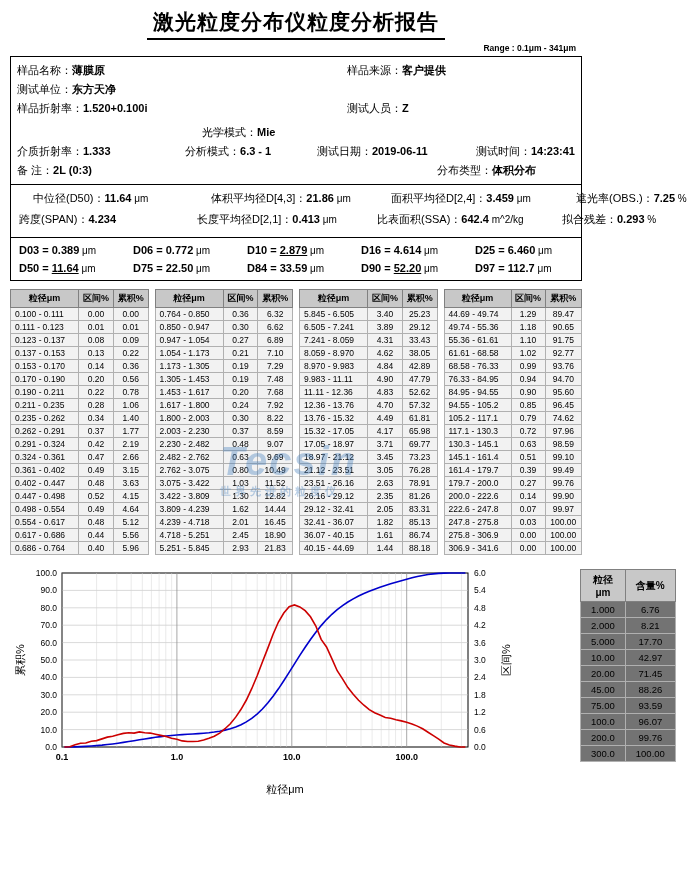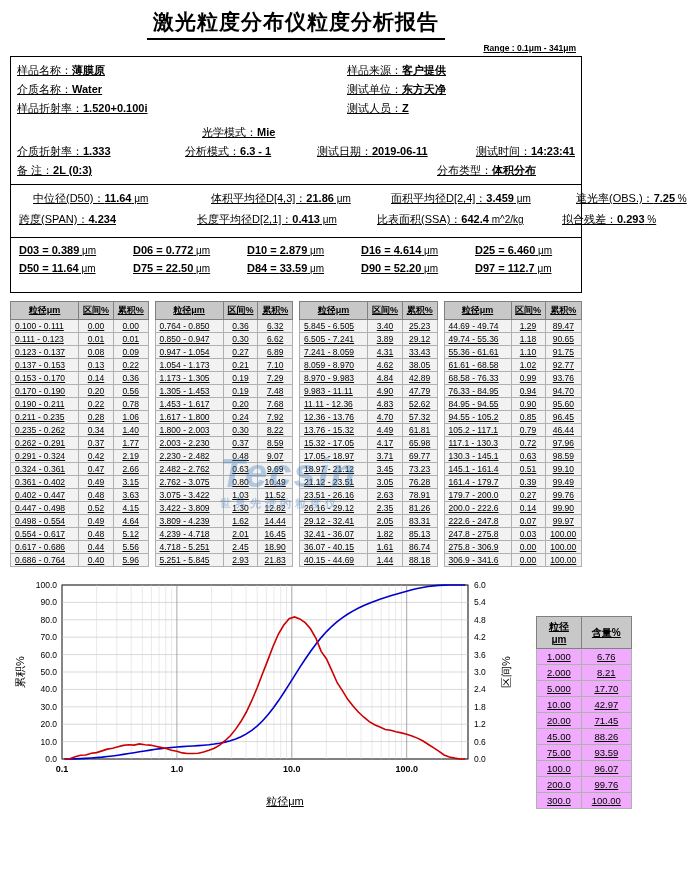--- a/index.html
+++ b/index.html
@@ -5,36 +5,36 @@
   * { box-sizing: border-box; }
   body {
     margin: 0;
     padding: 0;
     width: 700px;
     height: 880px;
     background: #ffffff;
     font-family: "Liberation Sans", sans-serif;
     color: #000;
   }
-  .page { position: relative; width: 592px; height: 880px; padding: 6px 10px; text-decoration: underline; }
+  .page { position: relative; width: 592px; height: 880px; padding: 6px 10px; }
 
   
   .title-wrap { text-align: center; margin-top: 2px; }
   .title {
     display: inline-block;
     font-size: 21px;
     font-weight: bold;
     letter-spacing: 1px;
     border-bottom: 2px solid #000;
     padding: 0 6px 2px 6px;
   }
   .range-line { text-align: right; font-size: 8.5px; font-weight: bold; margin: 3px 6px 3px 0; }
 
   
-  .info-box { border: 1px solid #000; padding: 4px 0 12px 0; font-size: 11px; }
+  .info-box { border: 1px solid #000; padding: 4px 0 0 0; font-size: 11px; }
   .info-row { display: flex; padding: 2px 0; }
   .info-row .cell { padding: 0 6px; white-space: nowrap; }
   .lbl { }
   .val { font-weight: bold; }
   .uline { text-decoration: underline; }
   .hr { border-top: 1px solid #000; margin: 4px 0 0 0; }
 
   
   .dvals { font-size: 11px; padding: 3px 0; }
   .dvals .drow { display: flex; padding: 3px 0; }
@@ -68,37 +68,37 @@
     font-size: 40px;
     font-weight: bold;
     color: rgba(70,130,190,0.38);
     font-style: italic;
     pointer-events: none;
     letter-spacing: 2px;
   }
   .watermark small { display:block; font-size: 11px; letter-spacing: 4px; font-style: normal; }
 
   
-  .chart-area { margin-top: 10px; display: flex; align-items: flex-end; }
+  .chart-area { margin-top: 10px; display: flex; align-items: flex-start; gap: 44px; }
   .chart-box { position: relative; width: 520px; height: 215px; }
   .chart-svg { display: block; }
   .axis-label-x { text-align: center; font-size: 11px; margin-top: 2px; margin-left: 30px; }
 
   
   .content-table { border-collapse: collapse; font-size: 9.5px; margin-left: 6px; margin-top: 4px; }
   .content-table th {
     background: #c8c8c8;
     border: 1px solid #808080;
     padding: 3px 10px;
     font-weight: bold;
     font-size: 10px;
   }
   .content-table td {
     border: 1px solid #b0b0b0;
-    background: #f0abfc;
+    background: #737373;
     padding: 2px 10px;
     text-align: center;
   }
 </style>
 </head>
 <body>
 
 <div class="page">
 
   <div class="title-wrap">
@@ -106,21 +106,20 @@
   </div>
   <div class="range-line">Range : 0.1μm - 341μm</div>
 
   <div class="info-box">
     <div id="info-rows">
         <div class="info-row">
           <span class="cell" style="width: 330px;"><span class="lbl">样品名称：</span><span class="val">薄膜原</span></span>
           <span class="cell" style="width: auto;"><span class="lbl">样品来源：</span><span class="val">客户提供</span></span>
         </div>
         <div class="info-row">
-          <span class="cell" style="width: 330px;"><span class="lbl">介质名称：</span><span class="val">Water</span></span>
           <span class="cell" style="width: auto;"><span class="lbl">测试单位：</span><span class="val">东方天净</span></span>
         </div>
         <div class="info-row">
           <span class="cell" style="width: 185px;"><span class="lbl">样品折射率：</span><span class="val">1.520+0.100i</span></span>
           <span class="cell" style="width: 145px; margin-top: 24px;"><span class="lbl">光学模式：</span><span class="val">Mie</span></span>
           <span class="cell" style="width: auto;"><span class="lbl">测试人员：</span><span class="val">Z</span></span>
         </div>
         <div class="info-row">
           <span class="cell" style="width: 185px;"><span class="lbl">介质折射率：</span><span class="val">1.333</span></span>
           <span class="cell" style="width: 145px;"><span class="lbl">分析模式：</span><span class="val">6.3 - 1</span></span>
@@ -531,21 +530,21 @@
               <td>95.60</td>
             </tr>
             <tr>
               <td class="c0">94.55 - 105.2</td>
               <td>0.85</td>
               <td>96.45</td>
             </tr>
             <tr>
               <td class="c0">105.2 - 117.1</td>
               <td>0.79</td>
-              <td>46.44</td>
+              <td>74.62</td>
             </tr>
             <tr>
               <td class="c0">117.1 - 130.3</td>
               <td>0.72</td>
               <td>97.96</td>
             </tr>
             <tr>
               <td class="c0">130.3 - 145.1</td>
               <td>0.63</td>
               <td>98.59</td>

